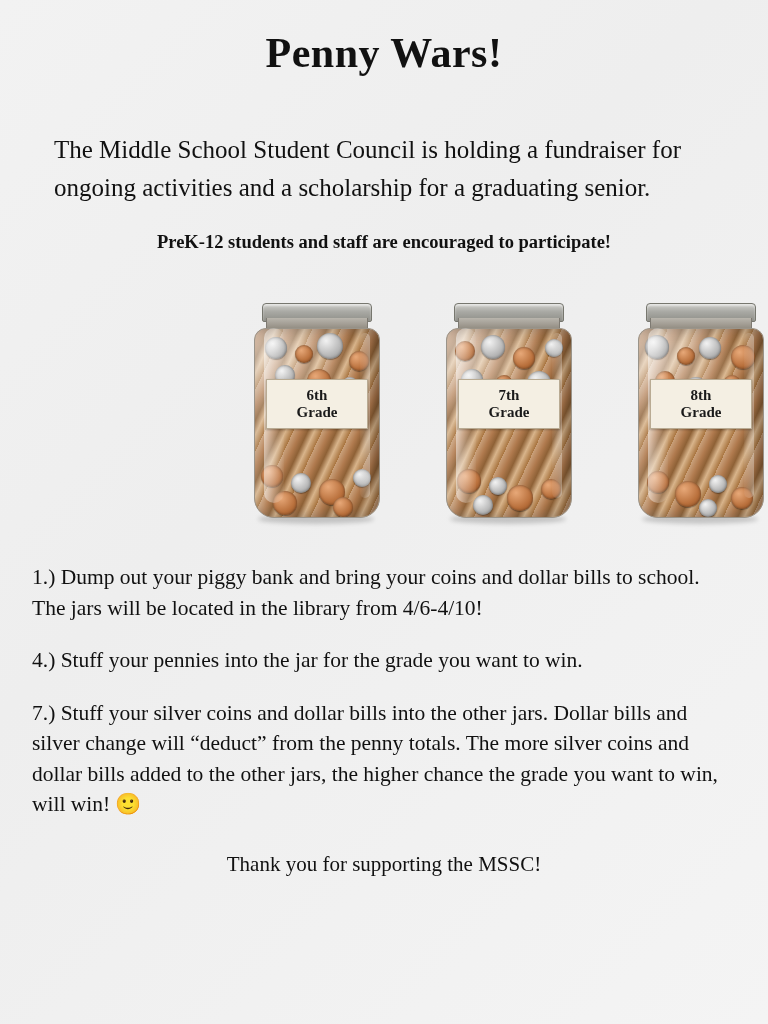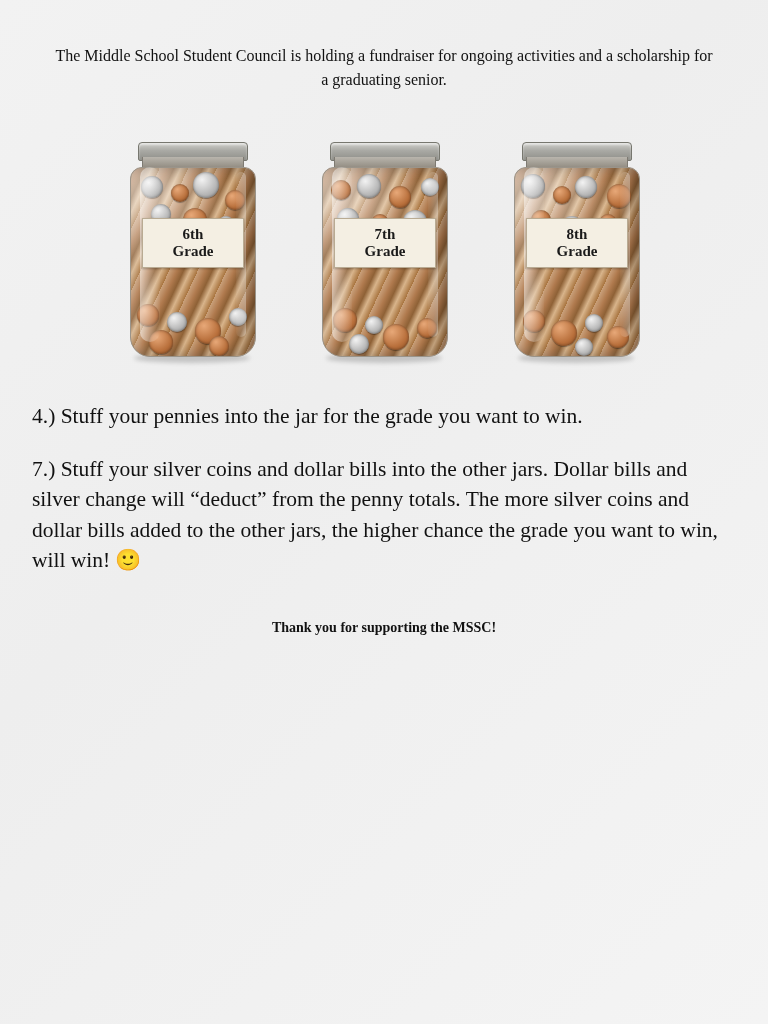--- a/index.html
+++ b/index.html
@@ -24,37 +24,37 @@
   }
   .title {
     text-align: center;
     font-size: 42px;
     font-weight: bold;
     letter-spacing: 0.5px;
     margin: 30px 0 0 0;
     line-height: 1.1;
   }
   .intro {
-    text-align: center;
-    font-size: 16px;
+    text-align: left;
+    font-size: 25px;
     line-height: 1.5;
-    margin: 44px auto 0 auto;
+    margin: 55px auto 0 auto;
     width: 660px;
   }
   .encourage {
     text-align: center;
     font-size: 18.5px;
     font-weight: bold;
     margin: 26px auto 0 auto;
     width: 680px;
   }
 
   .jars {
     display: flex;
-    justify-content: center;
+    justify-content: flex-end;
     gap: 56px;
     margin-top: 50px;
   }
 
   
   .jar {
     position: relative;
     width: 136px;
     height: 215px;
   }
@@ -159,33 +159,35 @@
   .step {
     margin-bottom: 22px;
   }
   .smiley {
     display: inline-block;
     color: #e8b53a;
     font-size: 21px;
   }
   .thanks {
     text-align: center;
-    font-size: 14px;
-    font-weight: bold;
-    margin-top: 44px;
+    font-size: 21px;
+    font-weight: normal;
+    margin-top: 32px;
   }
 </style>
 </head>
 <body>
 
 <div class="poster">
 
+  <h1 class="title">Penny Wars!</h1>
 
   <p class="intro">The Middle School Student Council is holding a fundraiser for ongoing activities and a scholarship for a graduating senior.</p>
 
+  <p class="encourage">PreK-12 students and staff are encouraged to participate!</p>
 
   <div class="jars">
 
     <div class="jar">
       <div class="jar-shadow"></div>
       <div class="jar-lid"></div>
       <div class="jar-neck"></div>
       <div class="jar-body">
         <div class="coin silver" style="width:22px;height:22px;left:10px;top:8px;"></div>
         <div class="coin copper" style="width:18px;height:18px;left:40px;top:16px;"></div>
@@ -257,19 +259,20 @@
       <div class="glass-gloss2"></div>
       <div class="jar-label">
         <span>8th</span>
         <span>Grade</span>
       </div>
     </div>
 
   </div>
 
   <div class="steps">
+    <p class="step">1.) Dump out your piggy bank and bring your coins and dollar bills to school.  The jars will be located in the library from 4/6-4/10!</p>
     <p class="step">4.) Stuff your pennies into the jar for the grade you want to win.</p>
     <p class="step"><span>7.) Stuff your silver coins and dollar bills into the other jars.  Dollar bills and silver change will “deduct” from the penny totals.  The more silver coins and dollar bills added to the other jars, the higher chance the grade you want to win, will win!</span> <span class="smiley">🙂</span></p>
   </div>
 
   <p class="thanks">Thank you for supporting the MSSC!</p>
 
 </div>
 
 </body></html>

